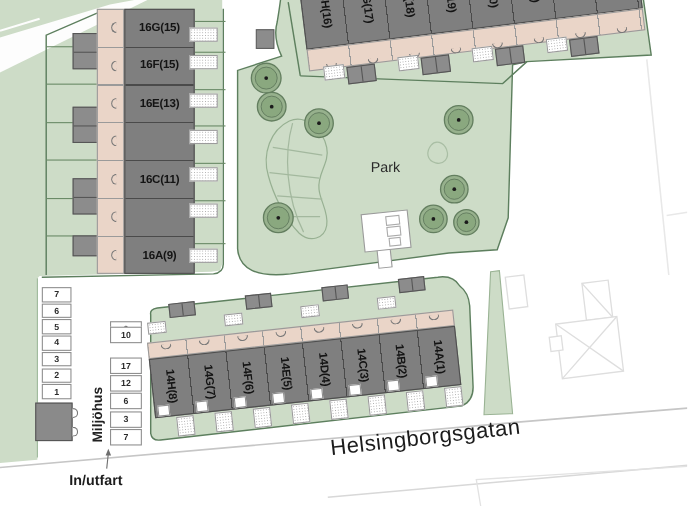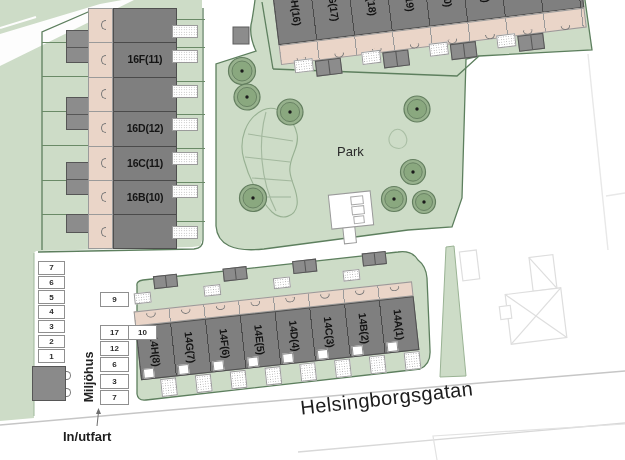--- a/index.html
+++ b/index.html
@@ -195,24 +195,25 @@
     <div class="arc-l" style="left:101px;top:55px;"></div>
     <div class="arc-l" style="left:101px;top:89px;"></div>
     <div class="arc-l" style="left:101px;top:123px;"></div>
     <div class="arc-l" style="left:101px;top:158px;"></div>
     <div class="arc-l" style="left:101px;top:192px;"></div>
     <div class="arc-l" style="left:101px;top:227px;"></div>
 
     <div class="graystrip" style="left:113px;top:8px;width:64px;height:241px;
                 background-image:repeating-linear-gradient(to bottom,#7f7f7f 0 33.4px,#4a4a4a 33.4px 34.4px);"></div>
 
-    <div class="ulabel" style="left:113px;top:42px;width:64px;line-height:34px;">16F(11)</div>
-    <div class="ulabel" style="left:113px;top:111px;width:64px;line-height:34px;">16D(12)</div>
+    <div class="ulabel" style="left:113px;top:8px;width:64px;line-height:34px;">16G(15)</div>
+    <div class="ulabel" style="left:113px;top:42px;width:64px;line-height:34px;">16F(15)</div>
+    <div class="ulabel" style="left:113px;top:77px;width:64px;line-height:34px;">16E(13)</div>
     <div class="ulabel" style="left:113px;top:146px;width:64px;line-height:34px;">16C(11)</div>
-    <div class="ulabel" style="left:113px;top:180px;width:64px;line-height:34px;">16B(10)</div>
+    <div class="ulabel" style="left:113px;top:215px;width:64px;line-height:34px;">16A(9)</div>
 
     <div class="hatch" style="left:172px;top:25px;width:26px;height:13px;"></div>
     <div class="hatch" style="left:172px;top:50px;width:26px;height:13px;"></div>
     <div class="hatch" style="left:172px;top:85px;width:26px;height:13px;"></div>
     <div class="hatch" style="left:172px;top:118px;width:26px;height:13px;"></div>
     <div class="hatch" style="left:172px;top:152px;width:26px;height:13px;"></div>
     <div class="hatch" style="left:172px;top:185px;width:26px;height:13px;"></div>
     <div class="hatch" style="left:172px;top:226px;width:26px;height:13px;"></div>
   </div>
 
@@ -338,21 +339,21 @@
         <span>2</span>
       </div>
     <div class="pcell" style="left:38px;top:349.2px;width:27px;height:13.7px;">
         <span>1</span>
       </div>
   </div>
   <div>
     <div class="pcell" style="left:100px;top:292px;width:29px;height:15px;">
         <span>9</span>
       </div>
-    <div class="pcell" style="left:100px;top:325px;width:29px;height:15px;margin-left:28px;">
+    <div class="pcell" style="left:100px;top:297px;width:29px;height:15px;">
         <span>10</span>
       </div>
     <div class="pcell" style="left:100px;top:325px;width:29px;height:15px;">
         <span>17</span>
       </div>
     <div class="pcell" style="left:100px;top:341px;width:29px;height:15px;">
         <span>12</span>
       </div>
     <div class="pcell" style="left:100px;top:357px;width:29px;height:15px;">
         <span>6</span>

